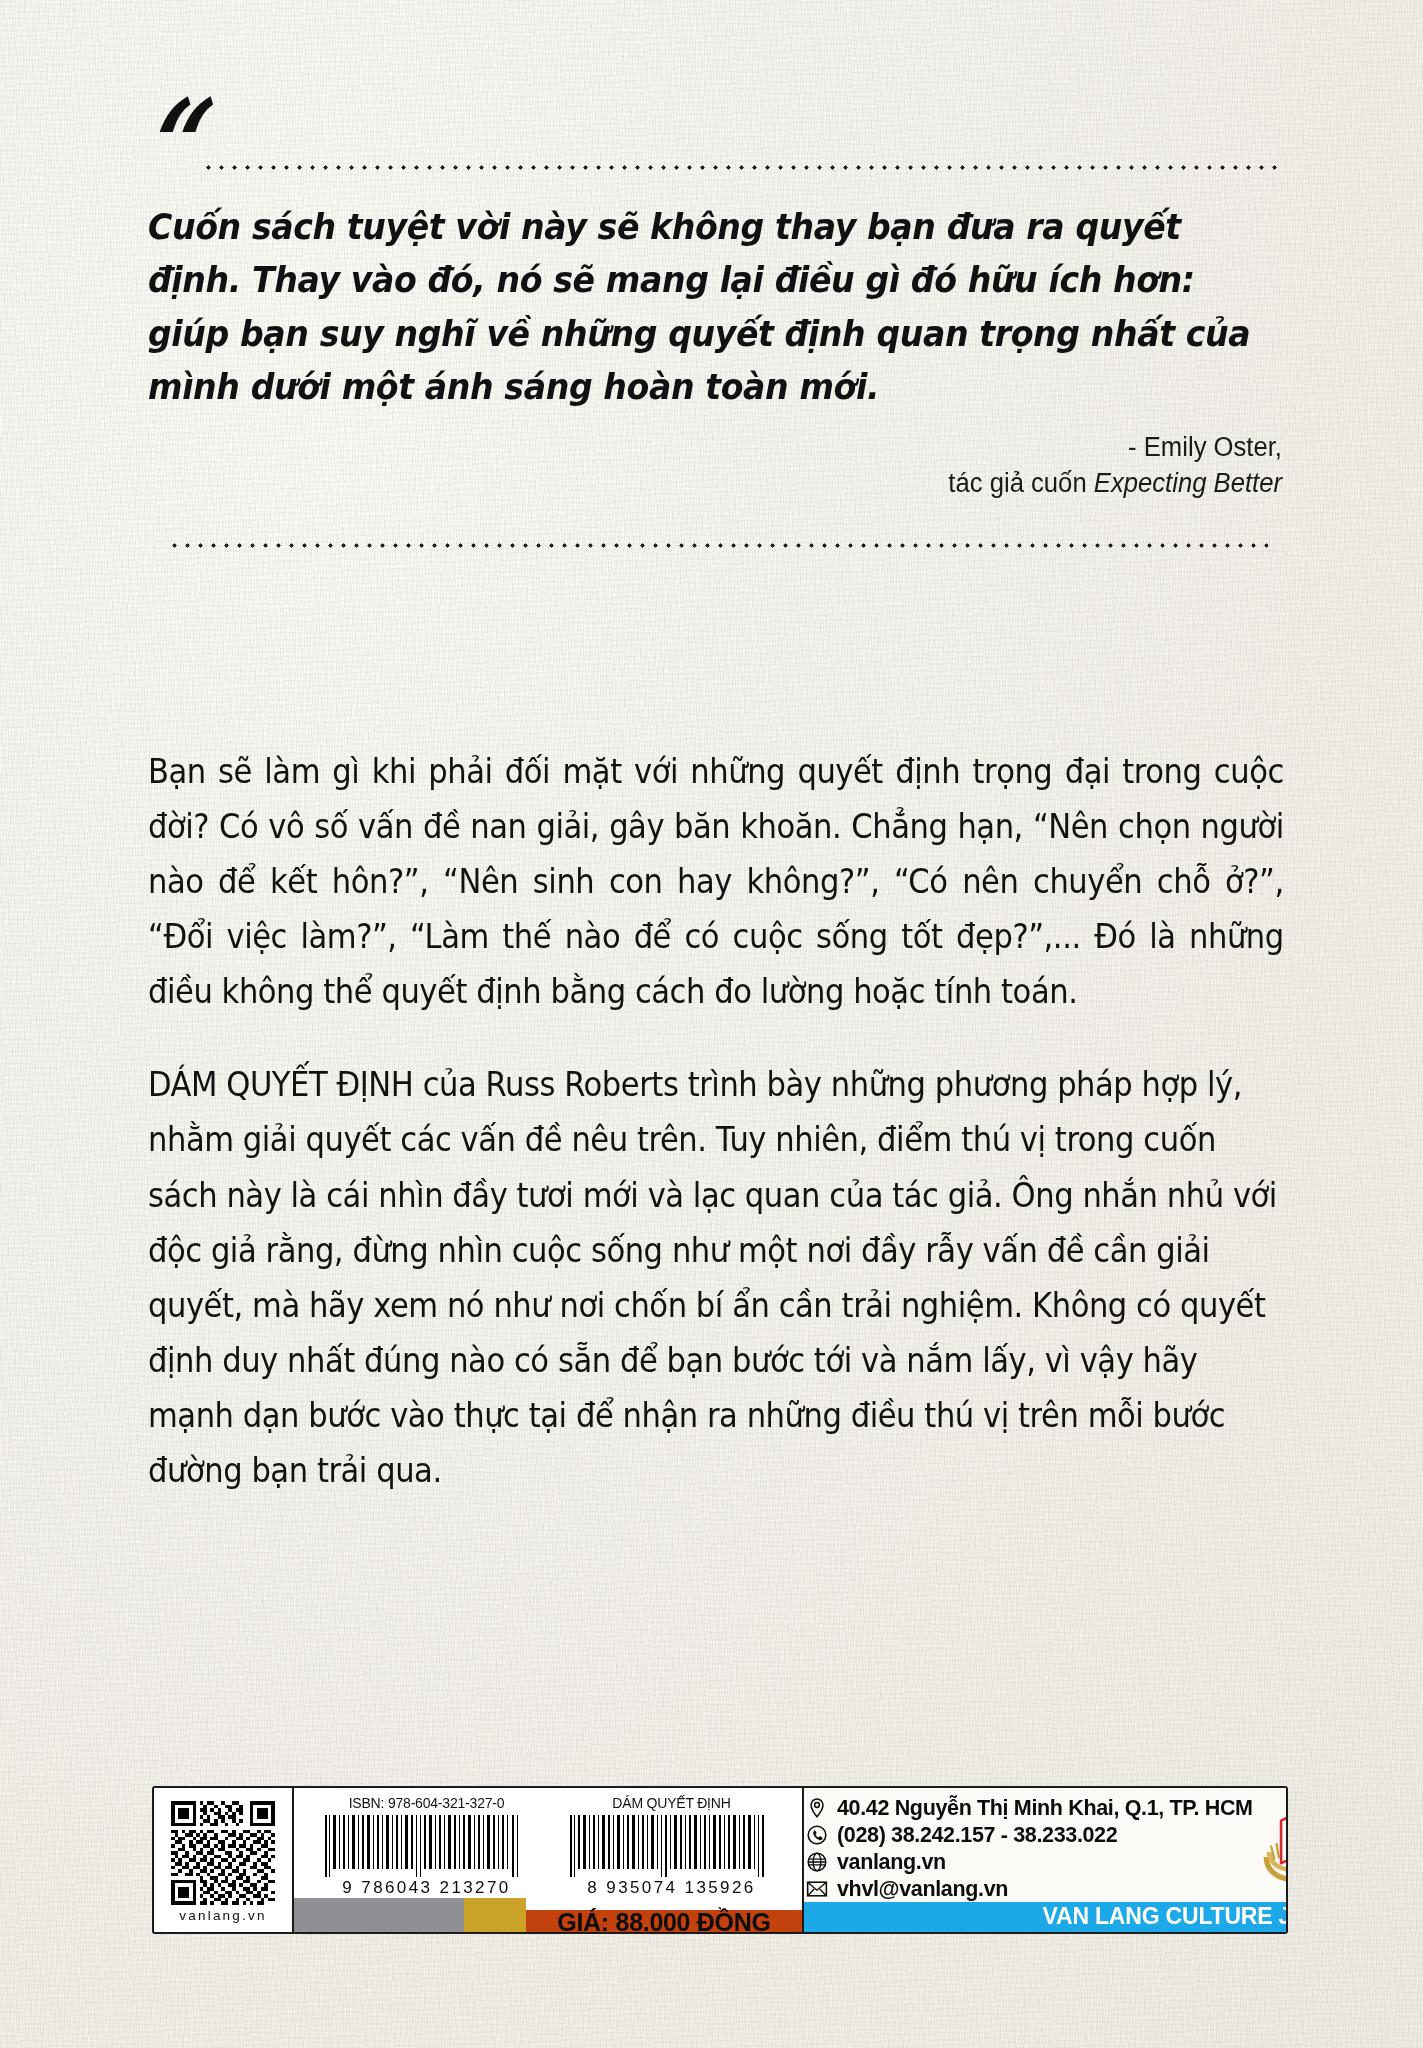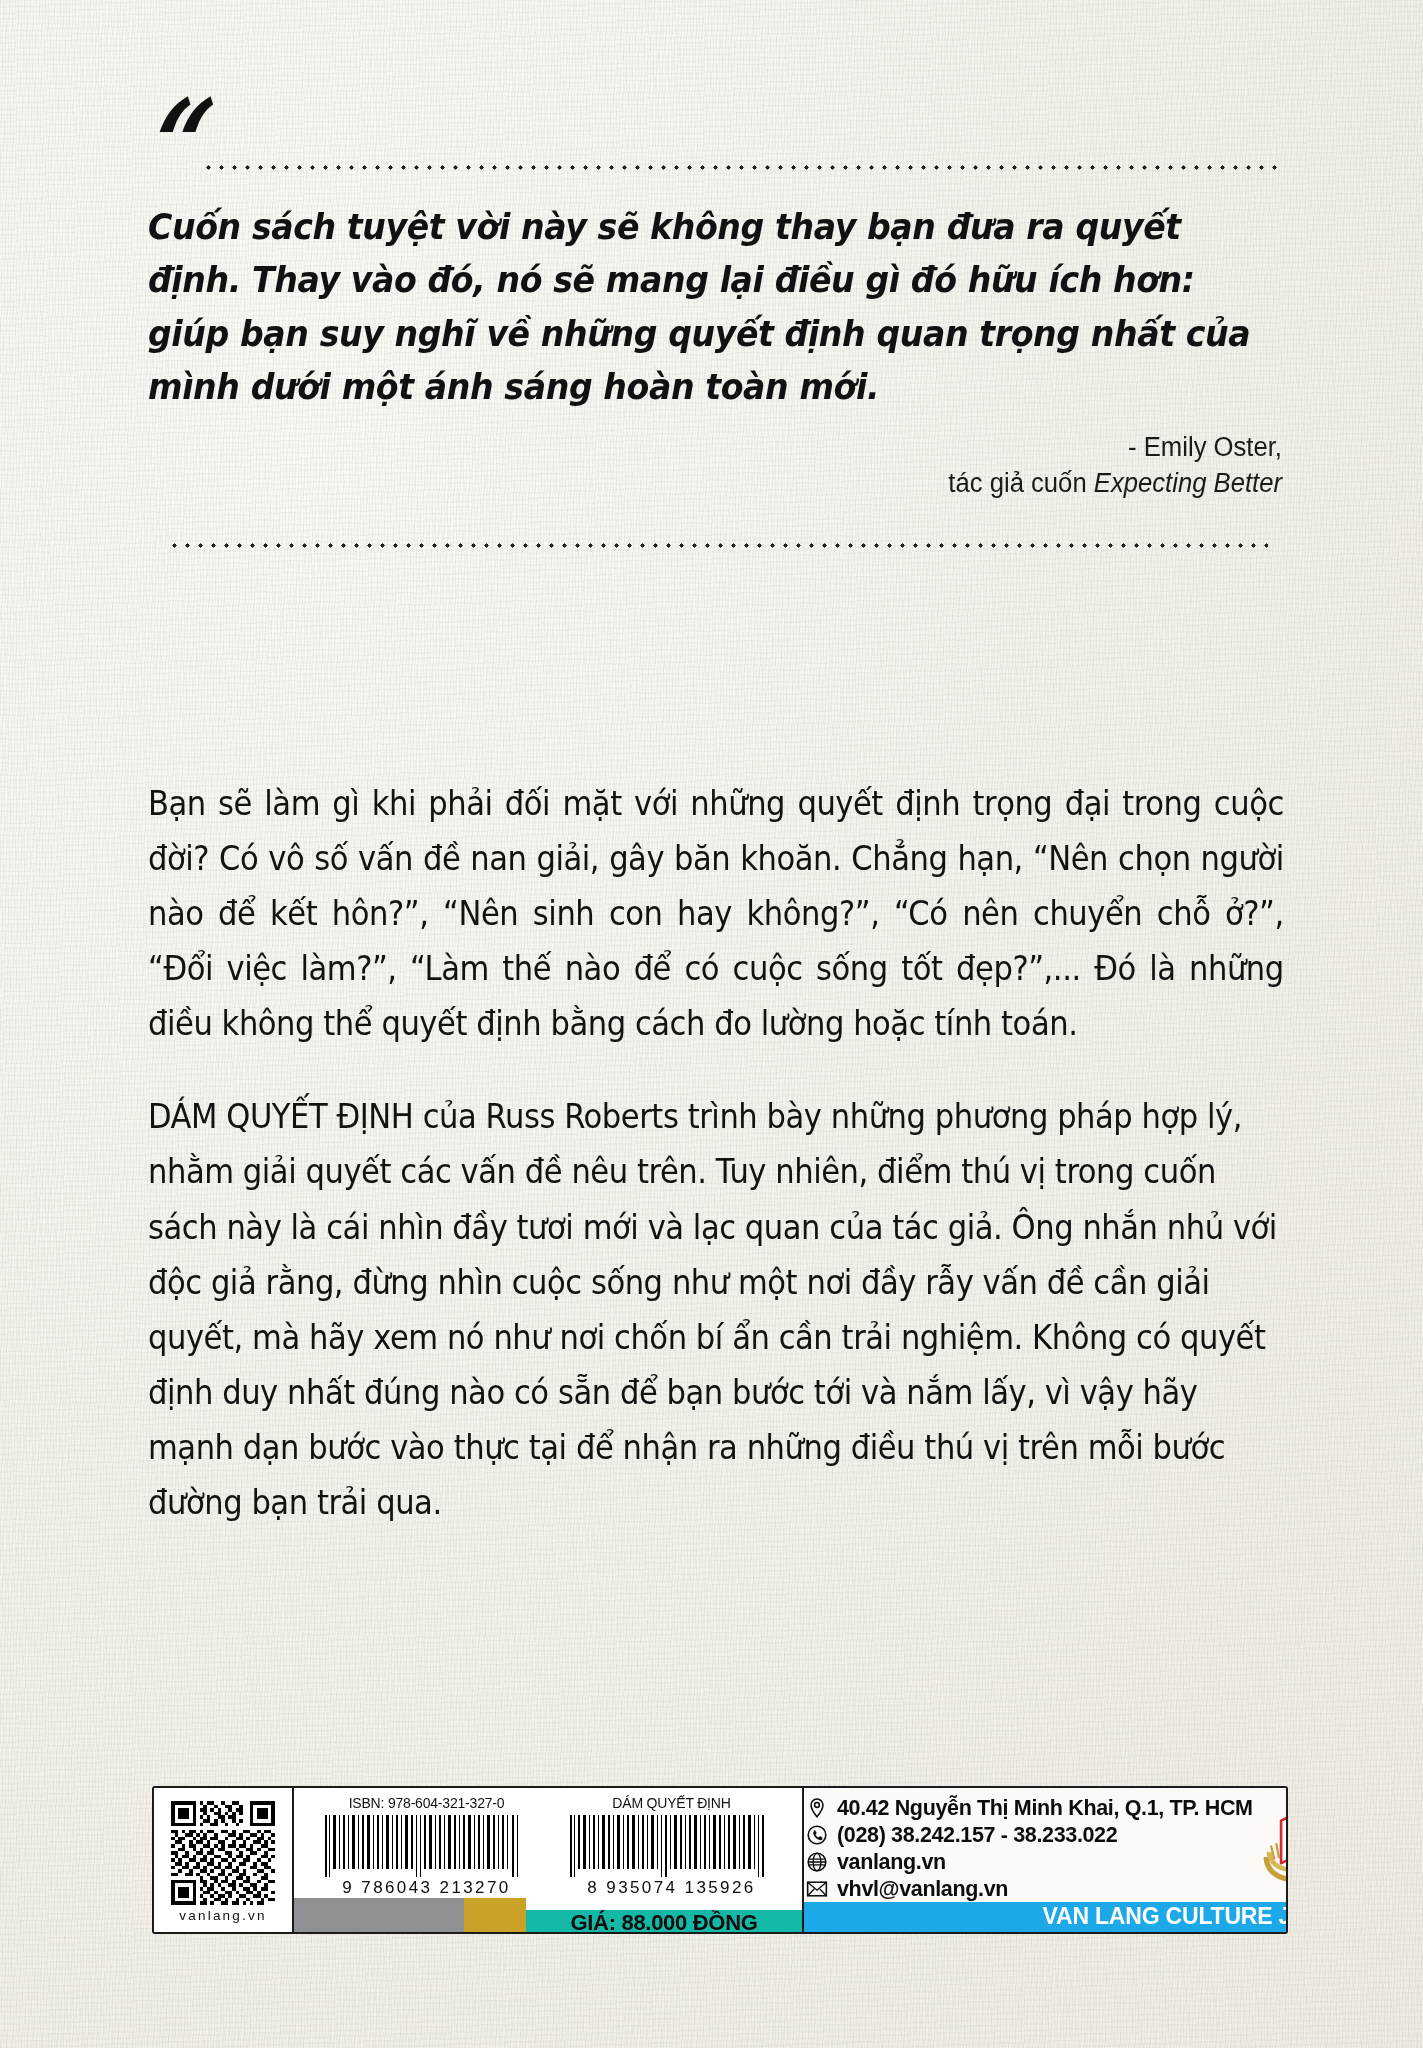--- a/index.html
+++ b/index.html
@@ -98,21 +98,21 @@
   .lower-rule-row {
     display: flex;
     margin-top: 40px;
     height: 10px;
   }
 
   
   .body-copy {
     position: absolute;
     left: 148px;
-    top: 776px;
+    top: 744px;
     width: 1136px;
   }
   .body-copy p {
     margin: 0 0 38px 0;
     font-family: "DejaVu Sans", sans-serif;
     font-size: 34px;
     line-height: 1.62;
     letter-spacing: -.5px;
     color: #131211;
     text-align: justify;
@@ -206,27 +206,27 @@
   }
   .price-row {
     height: 37px;
     display: flex;
     align-items: stretch;
   }
   .price-gray { flex: 0 0 170px; background: #8f9093; }
   .price-gold { flex: 0 0 62px; background: #c9a227; }
   .price-label {
     flex: 1;
-    background: #14b8a6;
+    background: #c2410c;
     display: flex;
     align-items: center;
     justify-content: center;
     font-family: "Liberation Sans", sans-serif;
     font-weight: 700;
-    font-size: 22px;
+    font-size: 25px;
     letter-spacing: -.3px;
     color: #0d0d0d;
     white-space: nowrap;
     margin-top: 12px;
   }
   
   .contact-col {
     flex: 1;
     display: flex;
     flex-direction: column;

